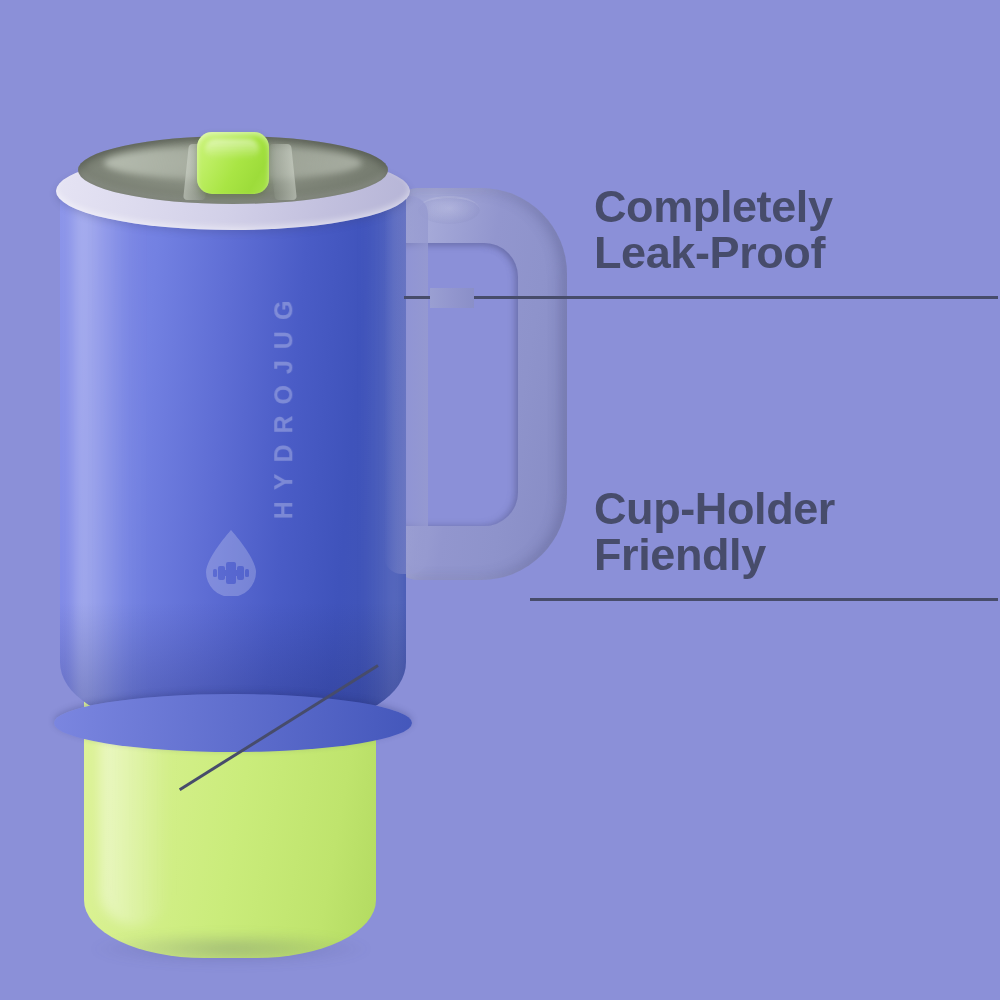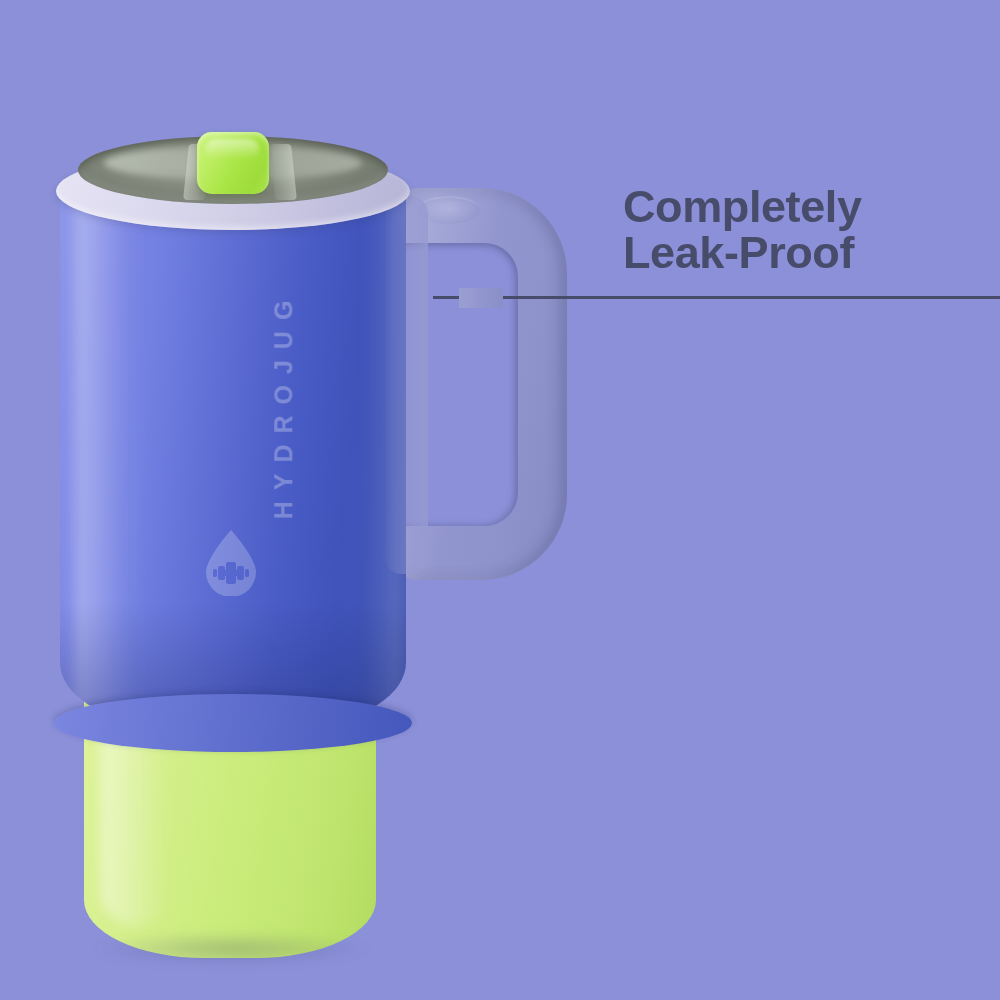--- a/index.html
+++ b/index.html
@@ -154,21 +154,21 @@
   .callout-label{
     font-size:45px;font-weight:700;line-height:1.02;
     color:#474c6b;letter-spacing:-.4px;white-space:pre-line;
   }
   .leader{position:absolute;background:#474c6b;height:3px;}
   .leader-diag{
     position:absolute;height:3px;background:#474c6b;
     transform-origin:left center;
   }
 
-  #c1{left:623px;top:184px;}
+  #c1{left:594px;top:184px;}
   #c1 .leader{left:-190px;top:112px;width:594px;}
   #c1 .leader-mask{
     position:absolute;left:-164px;top:104px;width:44px;height:20px;
     background:linear-gradient(90deg,#9a9fd2,#9296ce,#8a8fc8);
   }
 
   #c2{left:594px;top:486px;}
   #c2 .leader{left:-64px;top:112px;width:468px;}
   #c2 .leader-diag{left:-216px;top:178px;width:198px;}
 
@@ -225,15 +225,21 @@
     <div class="ground-shadow"></div>
   </div>
 
   <div class="callout" id="c1">
     <div class="callout-label">Completely
 Leak-Proof</div>
     <div class="leader"></div>
     <div class="leader-mask"></div>
   </div>
 
+  <div class="callout" id="c2">
+    <div class="callout-label">Cup-Holder
+Friendly</div>
+    <div class="leader"></div>
+    <div class="leader-diag" style="width: 233.624px; transform: rotate(147.943deg);"></div>
+  </div>
 
 
 </div>
 
 </body></html>

